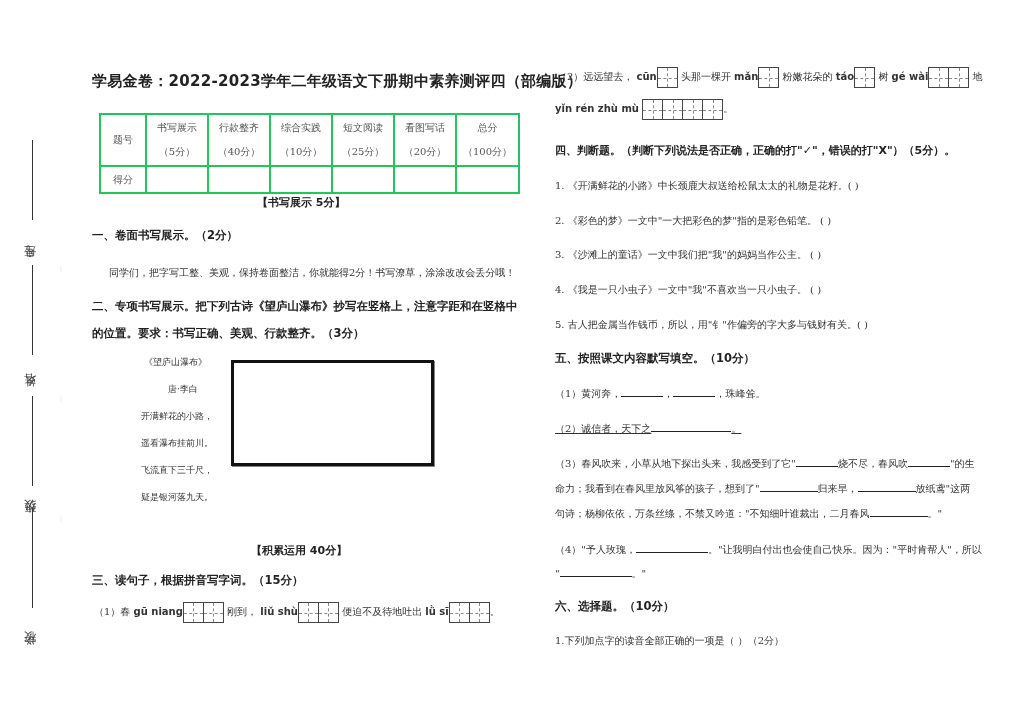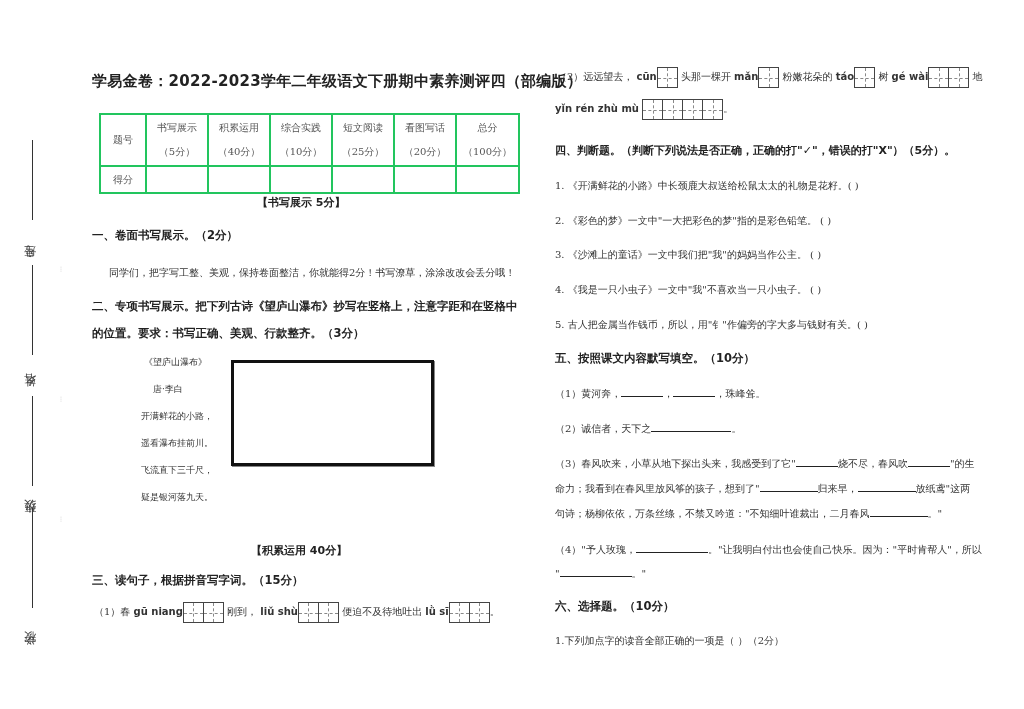--- a/index.html
+++ b/index.html
@@ -87,21 +87,21 @@
 
 <table class="score">
   <tbody>
       <tr class="hdr">
     <td style="width:44px;">题号</td>
     <td style="width:60px;">
           <span>书写展示</span>
           <span>（5分）</span>
         </td>
     <td style="width:60px;">
-          <span>积累运用</span>
+          <span>行款整齐</span>
           <span>（40分）</span>
         </td>
     <td style="width:60px;">
           <span>综合实践</span>
           <span>（10分）</span>
         </td>
     <td style="width:60px;">
           <span>短文阅读</span>
           <span>（25分）</span>
         </td>
@@ -128,21 +128,21 @@
 
 <div class="sec-head" style="left:257px;top:195px;">【书写展示  5分】</div>
 
 <div class="q-head" style="left:92px;top:228px;text-align:center;">一、卷面书写展示。（2分）</div>
 <div class="q-text small" style="left:109px;top:266px;">同学们，把字写工整、美观，保持卷面整洁，你就能得2分！书写潦草，涂涂改改会丢分哦！</div>
 
 <div class="q-head" style="left:92px;top:299px;">二、专项书写展示。把下列古诗《望庐山瀑布》抄写在竖格上，注意字距和在竖格中</div>
 <div class="q-head" style="left:92px;top:326px;text-align:center;">的位置。要求：书写正确、美观、行款整齐。（3分）</div>
 
 <div class="poem-line" style="left:144px;top:356px;">《望庐山瀑布》</div>
-<div class="poem-line" style="left:153px;top:383px;">唐·李白</div>
+<div class="poem-line" style="left:168px;top:383px;">唐·李白</div>
 <div class="poem-line" style="left:141px;top:410px;">开满鲜花的小路，</div>
 <div class="poem-line" style="left:141px;top:437px;">遥看瀑布挂前川。</div>
 <div class="poem-line" style="left:141px;top:464px;">飞流直下三千尺，</div>
 <div class="poem-line" style="left:141px;top:491px;">疑是银河落九天。</div>
 
 <div class="write-box"></div>
 
 <div class="sec-head" style="left:251px;top:543px;">【积累运用  40分】</div>
 
 <div class="q-head" style="left:92px;top:573px;">三、读句子，根据拼音写字词。（15分）</div>
@@ -202,21 +202,21 @@
 <div class="q-text small" style="left:555px;top:248px;">3.  《沙滩上的童话》一文中我们把"我"的妈妈当作公主。  (          )</div>
 <div class="q-text small" style="left:555px;top:283px;">4.  《我是一只小虫子》一文中"我"不喜欢当一只小虫子。  (          )</div>
 <div class="q-text small" style="left:555px;top:318px;">5.  古人把金属当作钱币，所以，用"钅"作偏旁的字大多与钱财有关。(          )</div>
 
 <div class="q-head" style="left:555px;top:351px;">五、按照课文内容默写填空。（10分）</div>
 
 <div class="q-text small" style="left:555px;top:386px;">
   <span>（1）黄河奔，</span><span class="blank" style="width:42px;"></span><span>，</span><span class="blank" style="width:42px;"></span><span>，珠峰耸。</span>
 </div>
 
-<div class="q-text small" style="left:555px;top:421px;">
+<div class="q-text small" style="left:555px;top:421px;text-decoration:underline;">
   <span>（2）诚信者，天下之</span><span class="blank" style="width:80px;"></span><span>。</span>
 </div>
 
 <div class="q-text small" style="left:555px;top:456px;">
   <span>（3）春风吹来，小草从地下探出头来，我感受到了它"</span><span class="blank" style="width:42px;"></span><span>烧不尽，春风吹</span><span class="blank" style="width:42px;"></span><span>"的生</span>
 </div>
 <div class="q-text small" style="left:555px;top:481px;">
   <span>命力；我看到在春风里放风筝的孩子，想到了"</span><span class="blank" style="width:58px;"></span><span>归来早，</span><span class="blank" style="width:58px;"></span><span>放纸鸢"这两</span>
 </div>
 <div class="q-text small" style="left:555px;top:506px;">

